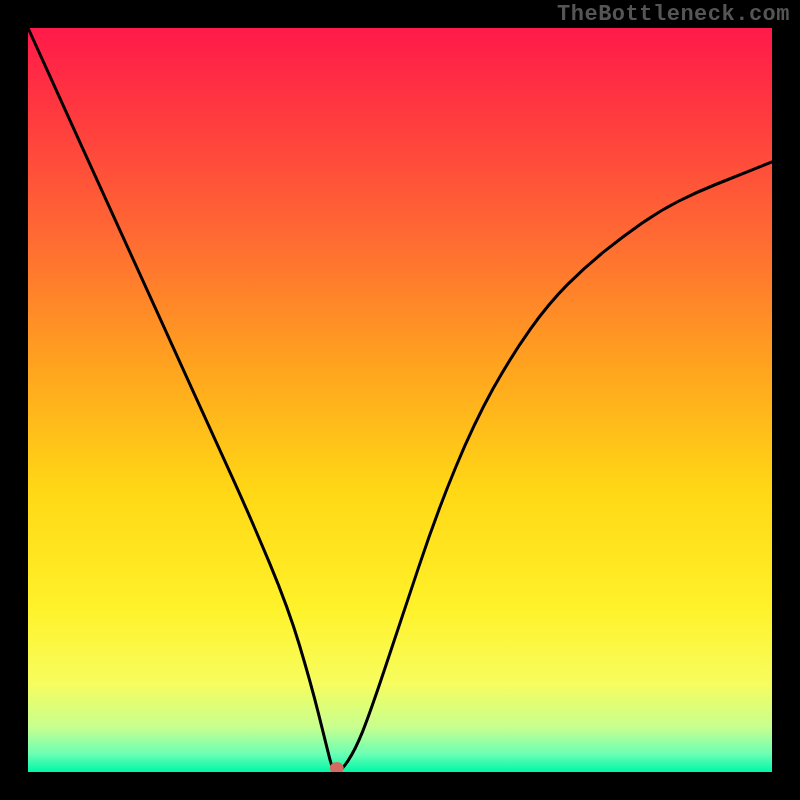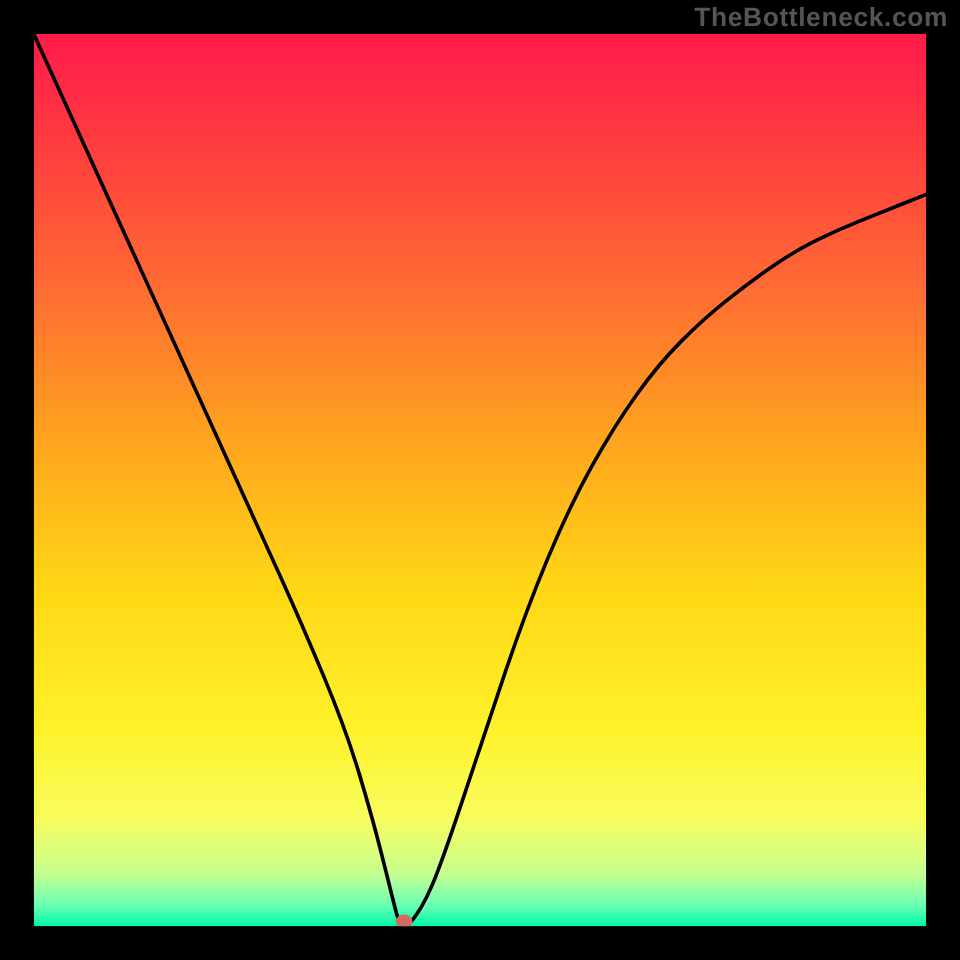--- a/index.html
+++ b/index.html
@@ -9,20 +9,21 @@
     height: 800px;
     overflow: hidden;
     background: #000;
     font-family: Arial, Helvetica, sans-serif;
   }
   .frame {
     position: relative;
     width: 800px;
     height: 800px;
     background: #000;
+    font-family: Liberation Mono, monospace;
   }
   .watermark {
     position: absolute;
     top: 2px;
     right: 10px;
     color: #555;
     font-size: 22px;
     font-weight: bold;
     letter-spacing: 0.5px;
     z-index: 10;

